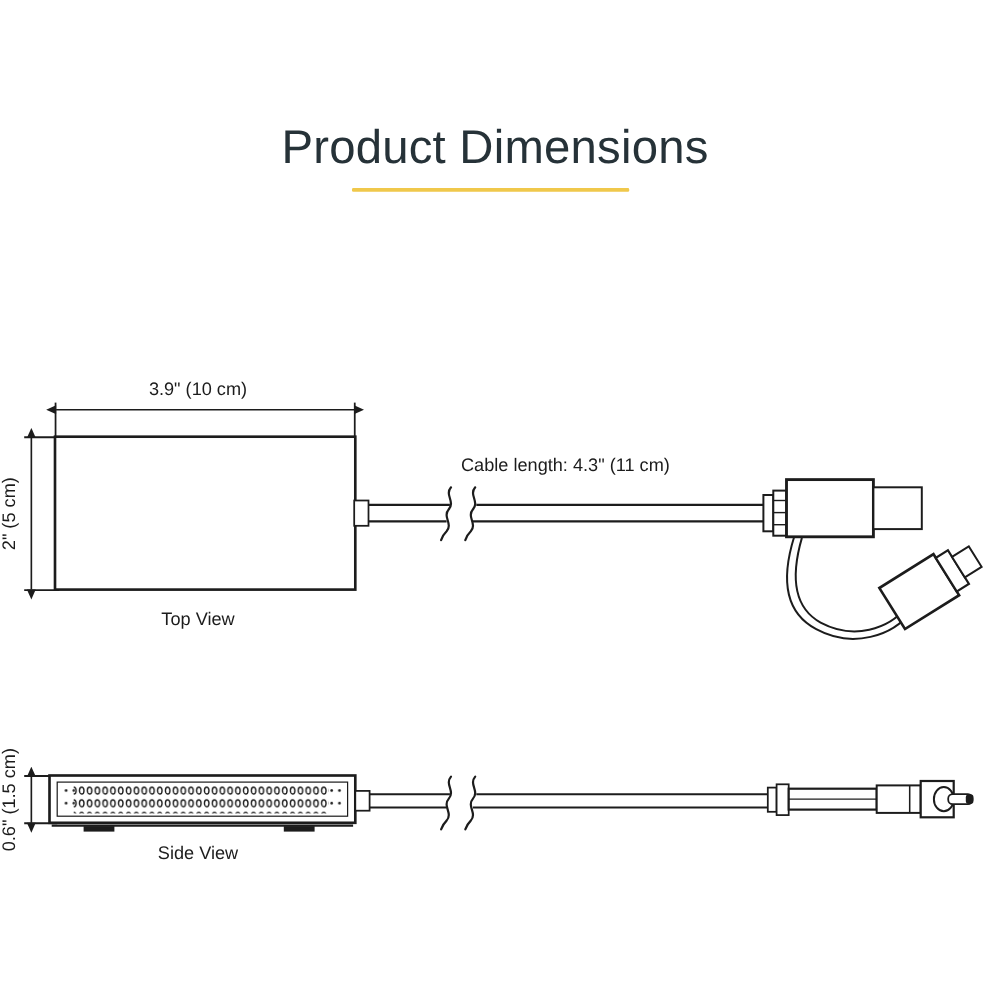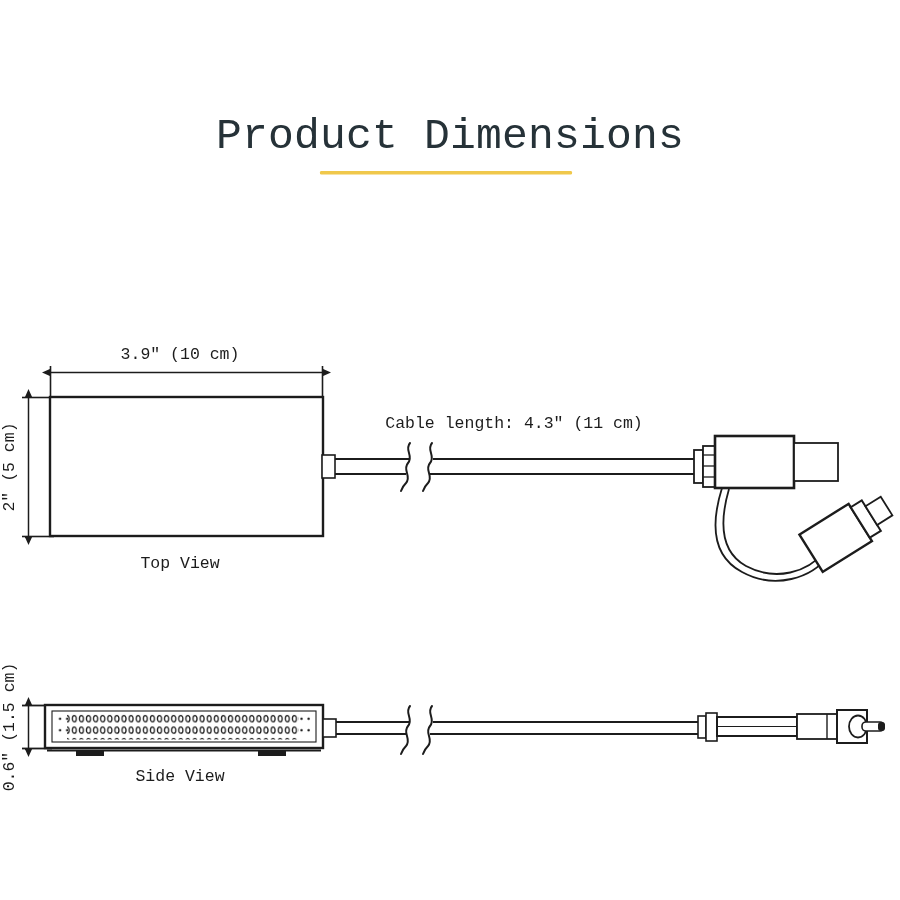--- a/index.html
+++ b/index.html
@@ -13,21 +13,20 @@
     height: 900px;
     font-family: "Liberation Sans", sans-serif;
     color: #1c1c1c;
     overflow: hidden;
     position: relative;
   }
   #stage {
     position: relative;
     width: 756px;
     height: 900px;
-    font-family: Liberation Mono, monospace;
   }
   #drawing {
     position: absolute;
     left: 0;
     top: 0;
     width: 900px;
     height: 900px;
   }
   .title-text {
     font-size: 43px;

